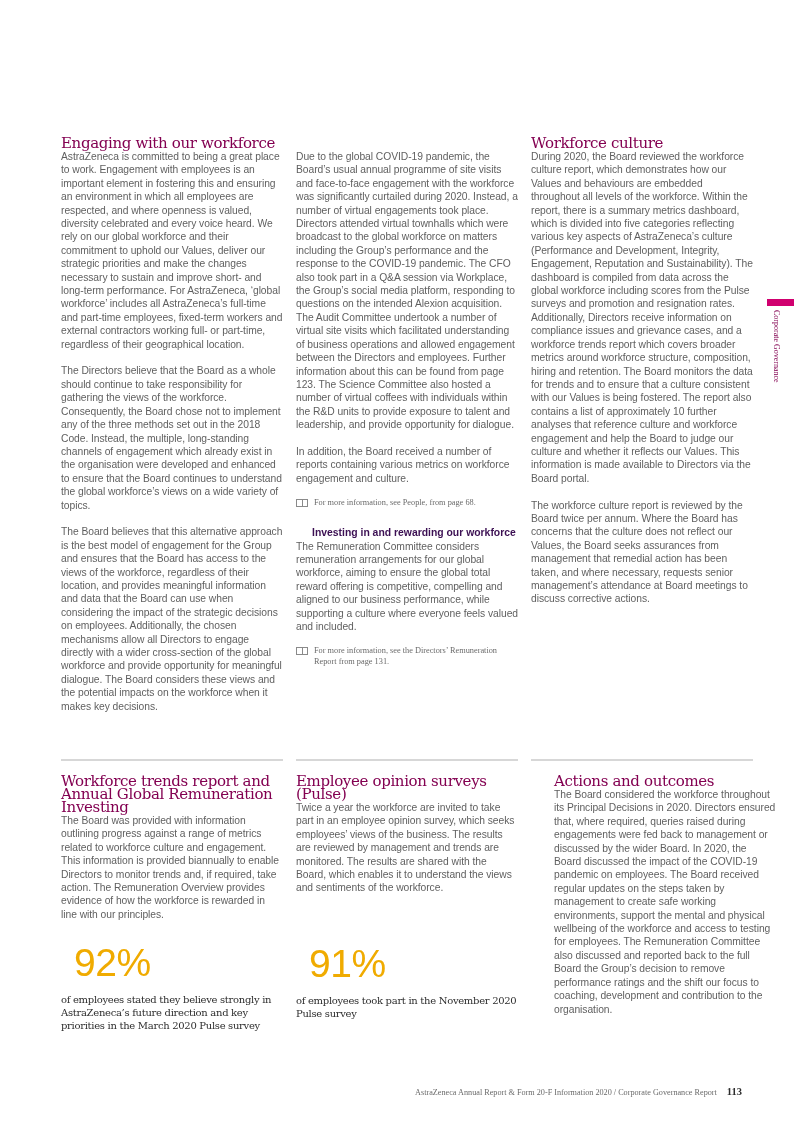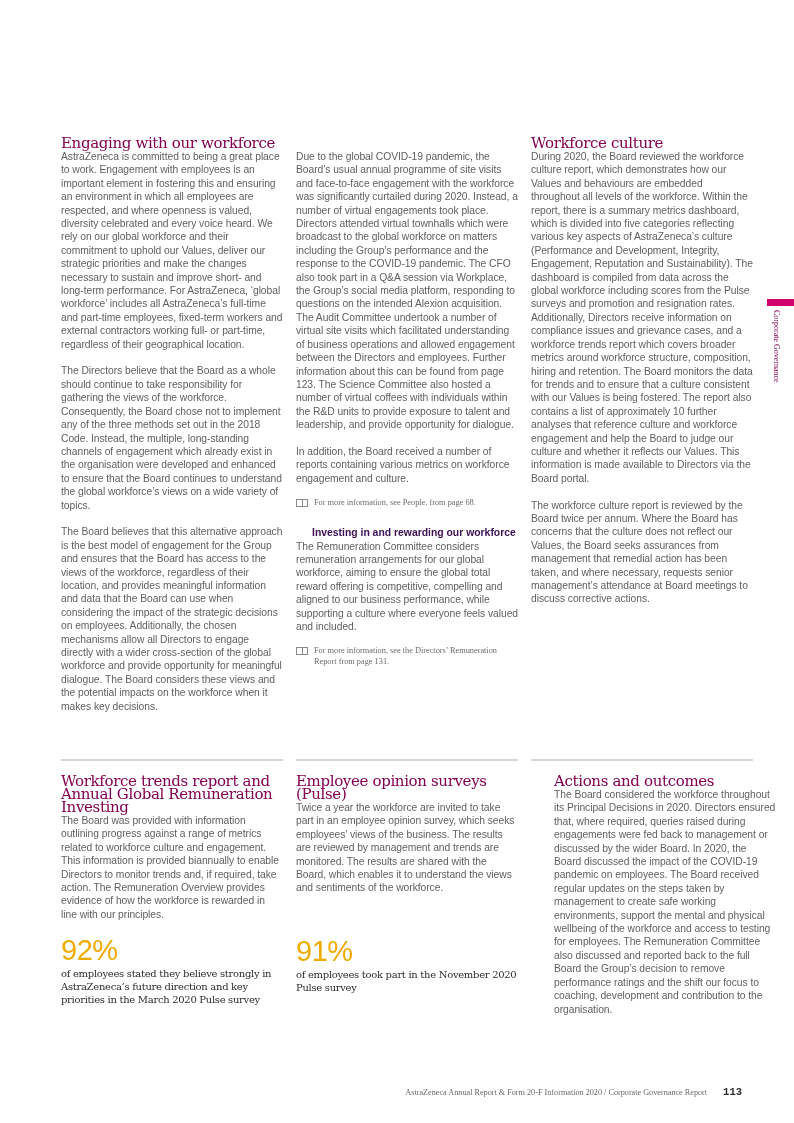--- a/index.html
+++ b/index.html
@@ -11,29 +11,29 @@
   .h-sans { font-family: "Liberation Sans", sans-serif; color: #3c1053; font-size: 10.4px;
             line-height: 13.4px; margin: 0; font-weight: bold; padding-left: 16px; }
   .p { font-size: 10.3px; line-height: 13.4px; margin: 0; color: #5f5f5f; letter-spacing: -0.05px; }
   .gap { height: 13.4px; }
   .ref { display: flex; align-items: flex-start; font-family: "Liberation Serif", serif;
          font-size: 8.3px; line-height: 11px; color: #6a6a6a; margin: 0; }
   .book { flex: 0 0 auto; width: 12px; height: 8px; border: 1px solid #8a8a8a; box-sizing: border-box;
           position: relative; margin-right: 6px; margin-top: 2px; }
   .book::after { content: ""; position: absolute; left: 4.5px; top: -1px; width: 1px; height: 8px; background: #8a8a8a; }
   .rule { position: absolute; top: 759px; width: 222px; height: 2px; background: #d7d7d7; }
-  .stat { font-family: "Liberation Sans", sans-serif; color: #f0ab00; font-size: 29px;
-          line-height: 34px; margin: 0; font-weight: normal; letter-spacing: -0.5px; }
+  .stat { font-family: "Liberation Sans", sans-serif; color: #f0ab00; font-size: 39px;
+          line-height: 34px; margin: 13px; font-weight: normal; letter-spacing: -0.5px; }
   .stat-cap { font-family: "DejaVu Serif", serif; font-size: 10px; line-height: 13px; color: #2d2d2d; margin: 0; letter-spacing: -0.3px; }
   .side-tab { position: absolute; left: 767px; top: 299px; width: 27px; height: 7px; background: #d0006f; }
   .side-text { position: absolute; left: 781px; top: 310px; transform-origin: 0 0; transform: rotate(90deg);
                font-family: "Liberation Serif", serif; font-size: 8px; color: #830051; white-space: nowrap; }
   .footer { position: absolute; top: 1086px; right: 52px; font-family: "Liberation Serif", serif; font-size: 8.2px;
-            color: #6a6a6a; display: flex; align-items: baseline; gap: 16px; }
-  .footer .pg { font-family: Liberation Mono, monospace; font-size: 10.5px; color: #2d2d2d; font-weight: bold; }
+            color: #6a6a6a; display: flex; align-items: baseline; gap: 10px; }
+  .footer .pg { font-family: Liberation Serif, serif; font-size: 10.5px; color: #2d2d2d; font-weight: bold; }
 </style>
 </head>
 <body>
 
 <div class="side-tab"></div>
 <div class="side-text">Corporate Governance</div>
 
 <div class="col" style="left:61px; top:137px;">
   <h2 class="h-serif">Engaging with our workforce</h2>
   <p class="p">AstraZeneca is committed to being a great place to work. Engagement with employees is an important element in fostering this and ensuring an environment in which all employees are respected, and where openness is valued, diversity celebrated and every voice heard. We rely on our global workforce and their commitment to uphold our Values, deliver our strategic priorities and make the changes necessary to sustain and improve short- and long-term performance. For AstraZeneca, ‘global workforce’ includes all AstraZeneca’s full-time and part-time employees, fixed-term workers and external contractors working full- or part-time, regardless of their geographical location.</p>

